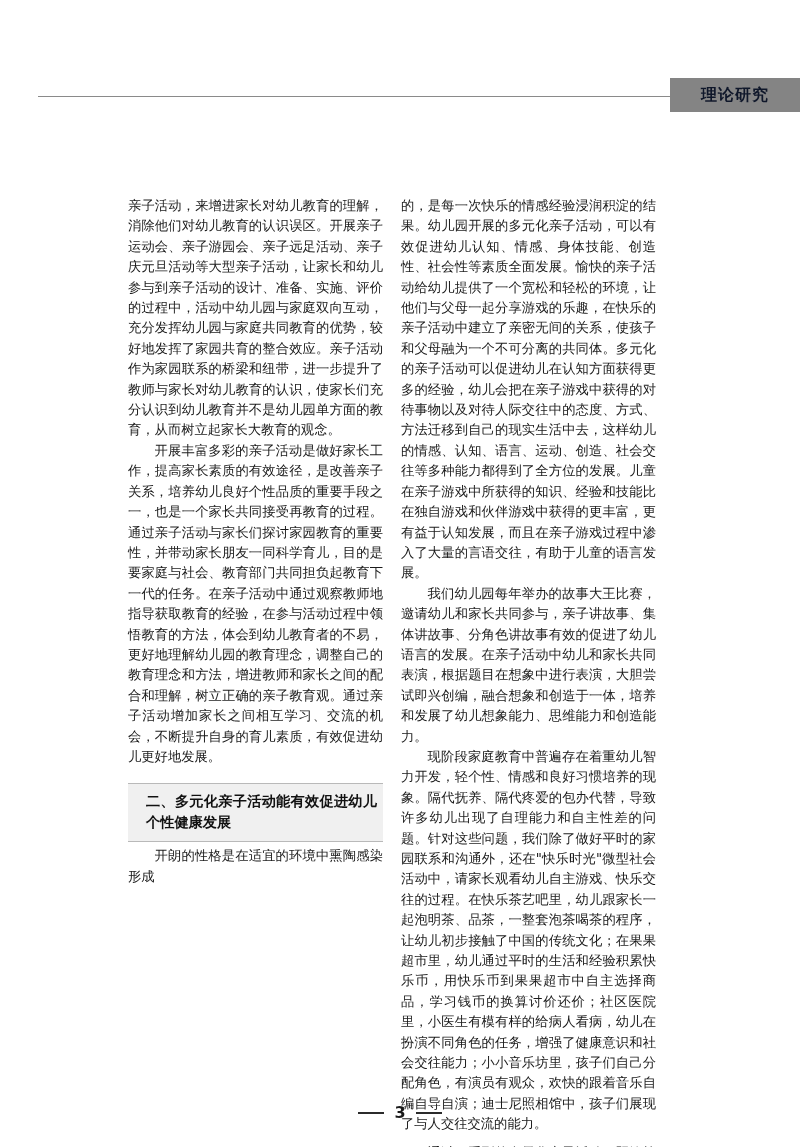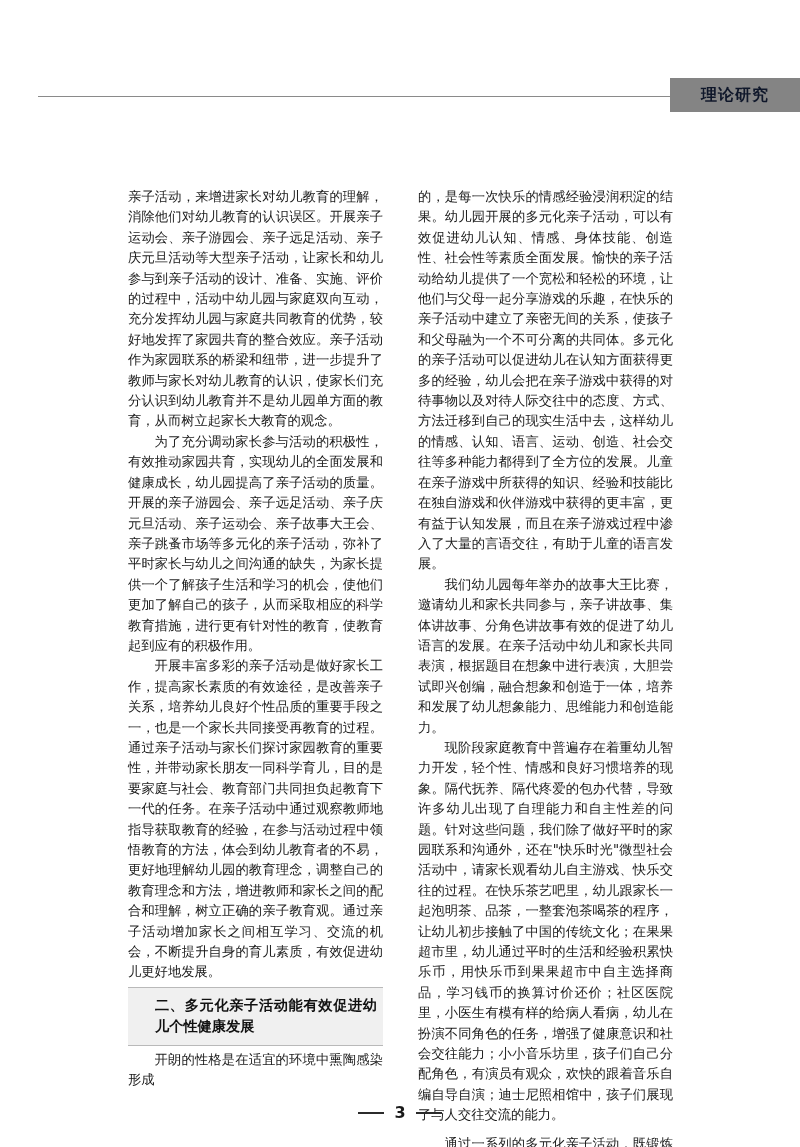--- a/index.html
+++ b/index.html
@@ -43,50 +43,50 @@
     color: #0f172a;
     font-size: 16px;
     font-weight: bold;
     letter-spacing: 1px;
     line-height: 1;
   }
 
   
   .content {
     position: absolute;
-    top: 187px;
+    top: 196px;
     left: 128px;
     width: 545px;
     height: 860px;
     display: flex;
-    gap: 35px;
+    gap: 18px;
   }
   .column {
     width: 255px;
     flex: 0 0 255px;
   }
   p.para {
     margin: 0 0 0 0;
     font-size: 13.3px;
     line-height: 20.4px;
     text-align: justify;
     text-justify: inter-ideograph;
     letter-spacing: 0px;
   }
   p.indent { text-indent: 2em; }
 
   
   .section-heading {
-    margin-top: 4px;
+    margin-top: 16px;
     margin-bottom: 4px;
     border: 1px solid #b9b9b9;
     border-left: none;
     border-right: none;
     background: #f0f0f0;
-    padding: 7px 6px 8px 27px;
+    padding: 7px 6px 8px 18px;
   }
   .section-heading-inner {
     font-size: 14.2px;
     font-weight: bold;
     line-height: 21px;
     color: #111;
     text-align: justify;
   }
 
   
@@ -120,21 +120,20 @@
   <div class="header-rule"></div>
   <div class="header-tab">
     <span class="header-tab-label">理论研究</span>
   </div>
 </div>
 
 <div class="content">
 
   <div class="column">
     <p class="para">亲子活动，来增进家长对幼儿教育的理解，消除他们对幼儿教育的认识误区。开展亲子运动会、亲子游园会、亲子远足活动、亲子庆元旦活动等大型亲子活动，让家长和幼儿参与到亲子活动的设计、准备、实施、评价的过程中，活动中幼儿园与家庭双向互动，充分发挥幼儿园与家庭共同教育的优势，较好地发挥了家园共育的整合效应。亲子活动作为家园联系的桥梁和纽带，进一步提升了教师与家长对幼儿教育的认识，使家长们充分认识到幼儿教育并不是幼儿园单方面的教育，从而树立起家长大教育的观念。</p>
-    <p class="para indent">为了充分调动家长参与活动的积极性，有效推动家园共育，实现幼儿的全面发展和健康成长，幼儿园提高了亲子活动的质量。开展的亲子游园会、亲子远足活动、亲子庆元旦活动、亲子运动会、亲子故事大王会、亲子跳蚤市场等多元化的亲子活动，弥补了平时家长与幼儿之间沟通的缺失，为家长提供一个了解孩子生活和学习的机会，使他们更加了解自己的孩子，从而采取相应的科学教育措施，进行更有针对性的教育，使教育起到应有的积极作用。</p>
     <p class="para indent">开展丰富多彩的亲子活动是做好家长工作，提高家长素质的有效途径，是改善亲子关系，培养幼儿良好个性品质的重要手段之一，也是一个家长共同接受再教育的过程。通过亲子活动与家长们探讨家园教育的重要性，并带动家长朋友一同科学育儿，目的是要家庭与社会、教育部门共同担负起教育下一代的任务。在亲子活动中通过观察教师地指导获取教育的经验，在参与活动过程中领悟教育的方法，体会到幼儿教育者的不易，更好地理解幼儿园的教育理念，调整自己的教育理念和方法，增进教师和家长之间的配合和理解，树立正确的亲子教育观。通过亲子活动增加家长之间相互学习、交流的机会，不断提升自身的育儿素质，有效促进幼儿更好地发展。</p>
 
     <div class="section-heading">
       <div class="section-heading-inner">二、多元化亲子活动能有效促进幼儿个性健康发展</div>
     </div>
 
     <p class="para indent">开朗的性格是在适宜的环境中熏陶感染形成</p>
   </div>
 
   <div class="column">

